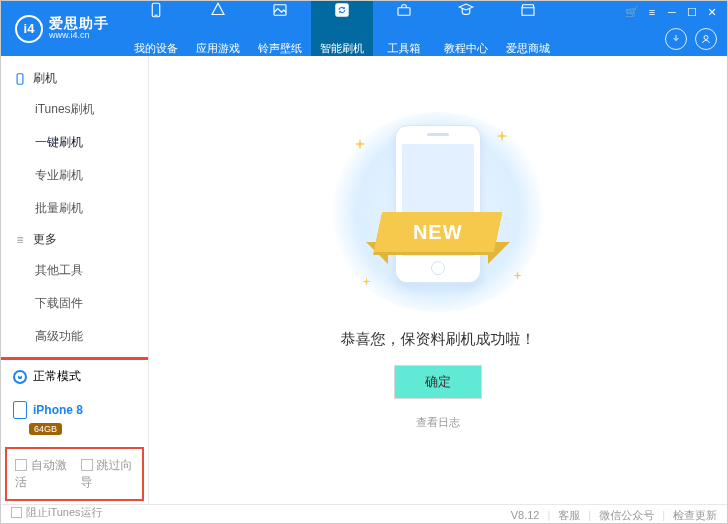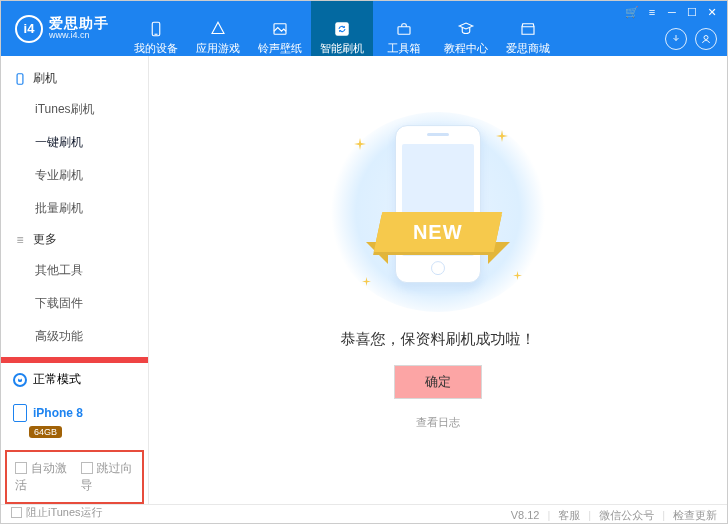--- a/index.html
+++ b/index.html
@@ -5,39 +5,39 @@
   * { box-sizing: border-box; margin: 0; padding: 0; }
   body { font-family: "Microsoft YaHei", Arial, sans-serif; font-size: 12px; background: #fff; width: 728px; height: 524px; overflow: hidden; border: 1px solid #ccc; }
   
   .header { background: #1d83f0; height: 55px; display: flex; align-items: center; color: #fff; position: relative; }
   .logo-block { display: flex; align-items: center; padding: 0 10px 0 14px; }
   .logo-circle { width: 28px; height: 28px; border: 2px solid #fff; border-radius: 50%; display: flex; align-items: center; justify-content: center; font-weight: bold; font-size: 13px; margin-right: 6px; }
   .logo-text { display: flex; flex-direction: column; line-height: 1.1; }
   .logo-title { font-size: 14px; font-weight: bold; letter-spacing: 1px; }
   .logo-url { font-size: 9px; opacity: .9; }
   .nav { display: flex; height: 100%; margin-left: 6px; }
-  .nav-item { display: flex; flex-direction: column; align-items: center; justify-content: flex-end; width: 62px; height: 100%; cursor: pointer; font-size: 11px; }
+  .nav-item { display: flex; flex-direction: column; align-items: center; justify-content: space-between; width: 62px; height: 100%; cursor: pointer; font-size: 11px; }
   .nav-item.active { background: #0369a1; }
   .nav-icon { width: 18px; height: 18px; margin-bottom: 3px; display: flex; align-items: center; justify-content: center; }
   .nav-icon svg { width: 18px; height: 18px; stroke: #fff; fill: none; stroke-width: 1.5; }
   .nav-item.active .nav-icon svg.refresh-box { fill: #fff; stroke: #1d83f0; }
   .header-right { position: absolute; right: 8px; top: 4px; display: flex; gap: 6px; align-items: center; }
   .win-btn { width: 14px; height: 14px; display: flex; align-items: center; justify-content: center; cursor: pointer; color: #fff; font-size: 11px; }
   .header-right-bottom { position: absolute; right: 10px; bottom: 6px; display: flex; gap: 8px; }
   .circle-btn { width: 22px; height: 22px; border: 1.5px solid rgba(255,255,255,.85); border-radius: 50%; display: flex; align-items: center; justify-content: center; cursor: pointer; }
   .circle-btn svg { width: 12px; height: 12px; stroke: #fff; fill: none; stroke-width: 1.8; }
 
   .body { display: flex; height: 448px; }
   .sidebar { width: 148px; border-right: 1px solid #e8e8e8; display: flex; flex-direction: column; }
   .side-scroll { flex: 1; padding: 8px 0 4px 0; }
   .side-group-hdr { display: flex; align-items: center; padding: 6px 12px; color: #323232; font-size: 12px; }
   .side-group-hdr .gicon { width: 14px; height: 14px; margin-right: 6px; display: flex; align-items: center; justify-content: center; color: #4a90e2; }
   .side-item { padding: 8px 12px 8px 34px; color: #555; cursor: pointer; }
   .side-item.active { color: #0f172a; }
-  .side-bottom { border-top: 6px solid #ef4444; }
+  .side-bottom { border-top: 3px solid #ef4444; }
   .status-row { display: flex; align-items: center; padding: 8px 12px; gap: 6px; }
   .status-dot { width: 14px; height: 14px; border-radius: 50%; border: 2px solid #1d83f0; position: relative; }
   .status-dot::after { content: ""; position: absolute; inset: 3px; border: 2px solid #1d83f0; border-top-color: transparent; border-radius: 50%; }
   .device-icon { width: 14px; height: 18px; border: 1.5px solid #1d83f0; border-radius: 2px; position: relative; }
   .storage-badge { background: #a16207; color: #fff; font-size: 9px; padding: 1px 5px; border-radius: 3px; display: inline-block; margin-left: 28px; margin-top: 2px; }
   .checkbox-row { display: flex; align-items: center; padding: 10px 10px; gap: 12px; color: #999; }
   .checkbox-row.highlight { border: 2px solid #e74c3c; margin: 4px; padding: 8px 8px; }
   .cb { width: 12px; height: 12px; border: 1px solid #bbb; display: inline-block; margin-right: 4px; vertical-align: -2px; }
 
   .main { flex: 1; position: relative; display: flex; flex-direction: column; align-items: center; justify-content: center; }
@@ -53,21 +53,21 @@
   .ribbon-tail { position: absolute; width: 22px; height: 22px; background: #e3b63a; }
   .ribbon-tail.l { left: -12px; bottom: -12px; clip-path: polygon(0 0,100% 0,100% 100%); }
   .ribbon-tail.r { right: -12px; bottom: -12px; clip-path: polygon(0 0,100% 0,0 100%); }
   .spark { position: absolute; width: 12px; height: 12px; }
   .spark svg { width: 100%; height: 100%; fill: #f6c94c; }
   .sp1 { top: 26px; left: 26px; }
   .sp2 { top: 18px; right: 40px; }
   .sp3 { bottom: 28px; left: 34px; width: 9px; height: 9px; }
   .sp4 { bottom: 34px; right: 26px; width: 9px; height: 9px; }
   .success-text { font-size: 15px; color: #333; margin-top: 18px; }
-  .ok-btn { margin-top: 16px; border: 1px solid #d8d8d8; background: #fca5a5; padding: 7px 30px; cursor: pointer; font-size: 13px; color: #333; }
+  .ok-btn { margin-top: 16px; border: 1px solid #d8d8d8; background: #5eead4; padding: 7px 30px; cursor: pointer; font-size: 13px; color: #333; }
   .log-link { margin-top: 16px; color: #999; font-size: 11px; cursor: pointer; }
 
   .footer { height: 21px; border-top: 1px solid #e8e8e8; display: flex; padding: 0 10px; color: #999; font-size: 11px; }
   .footer .cb { width: 11px; height: 11px; }
   .footer-right { margin-left: auto; display: flex; align-items: center; gap: 8px; }
   .footer-sep { color: #ddd; }
 </style>
 </head>
 <body>
 

